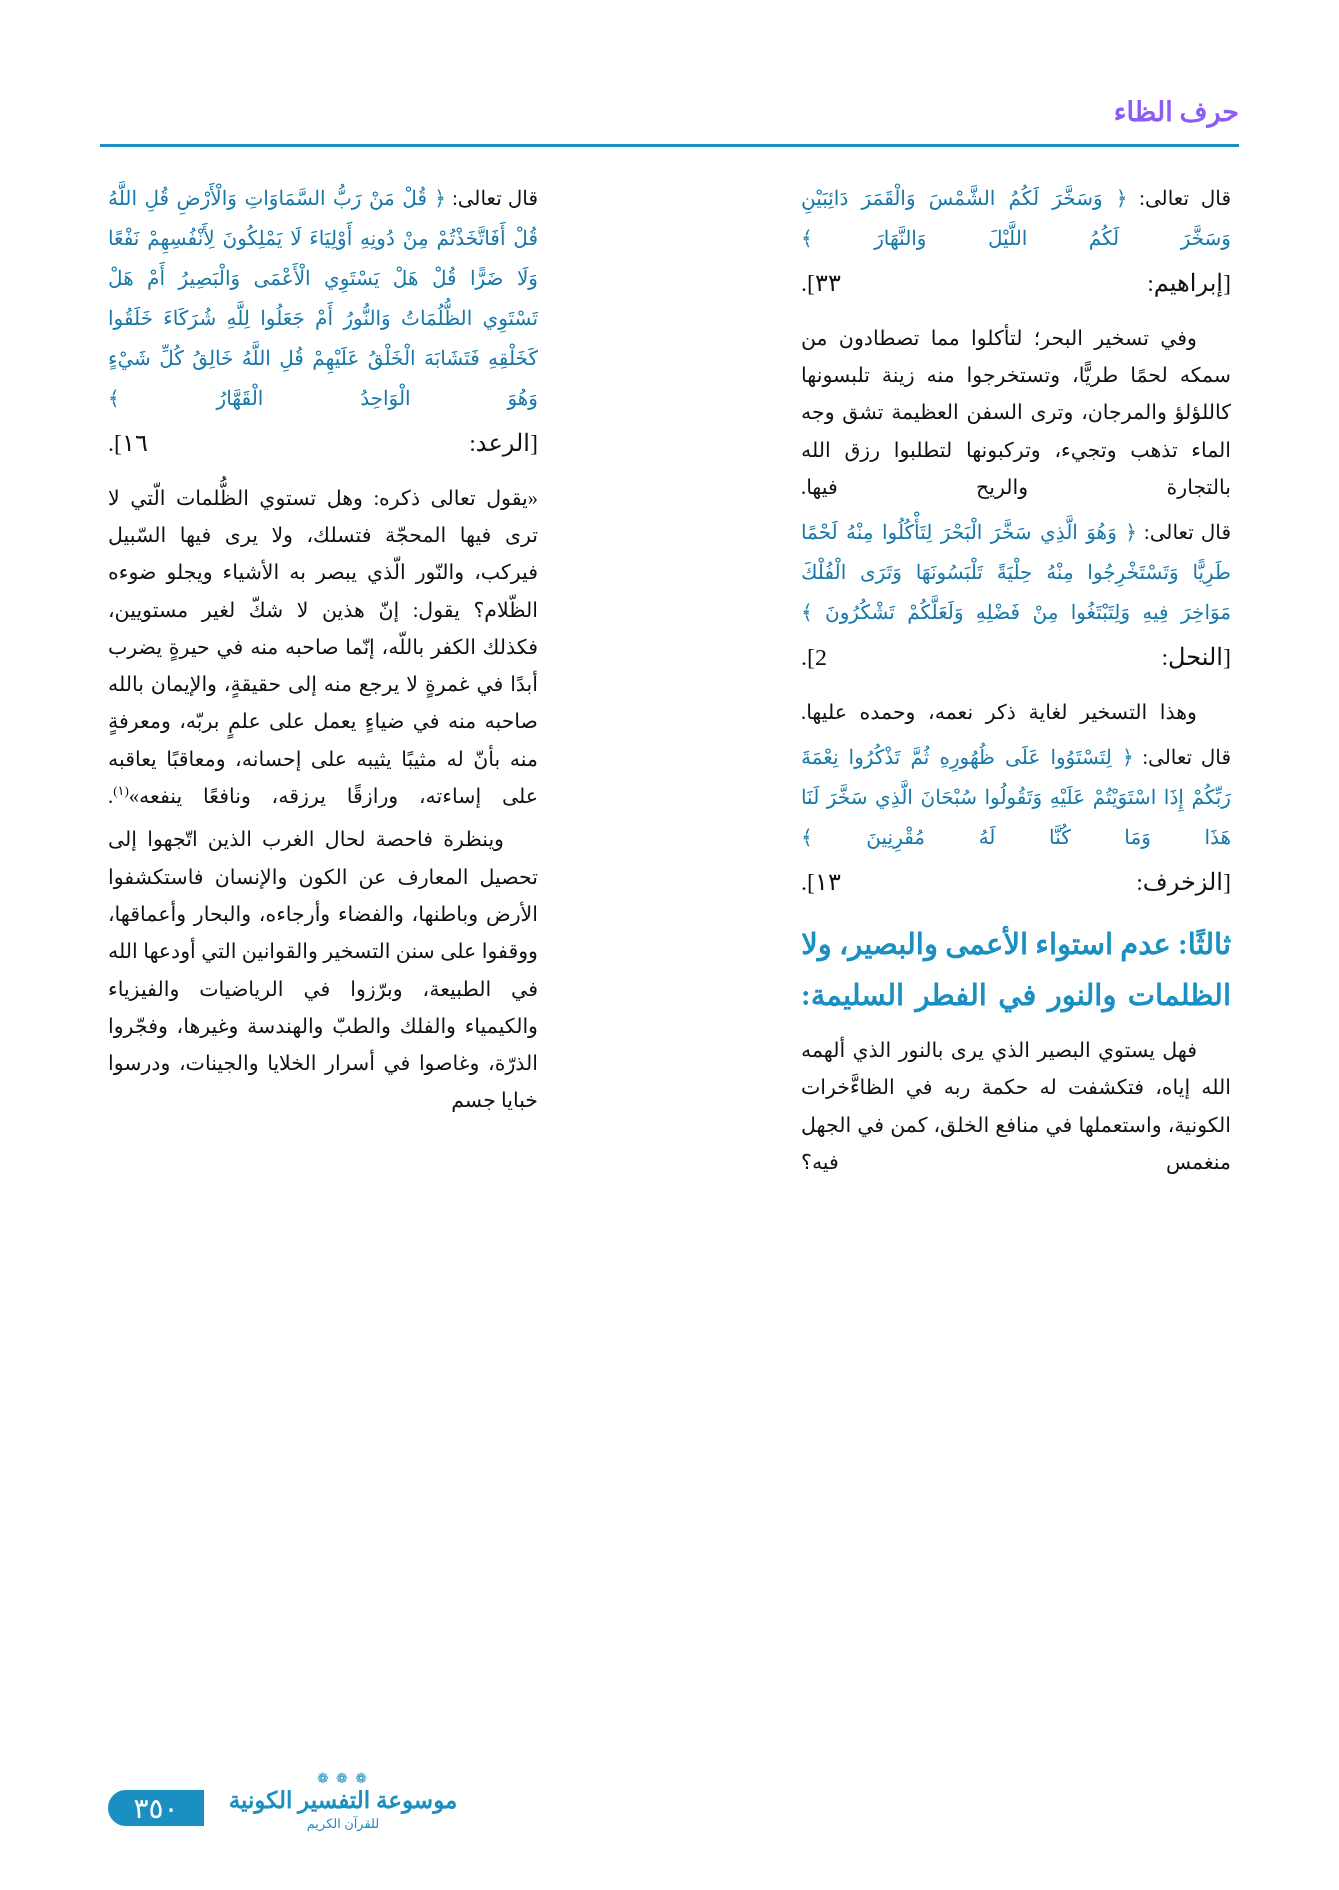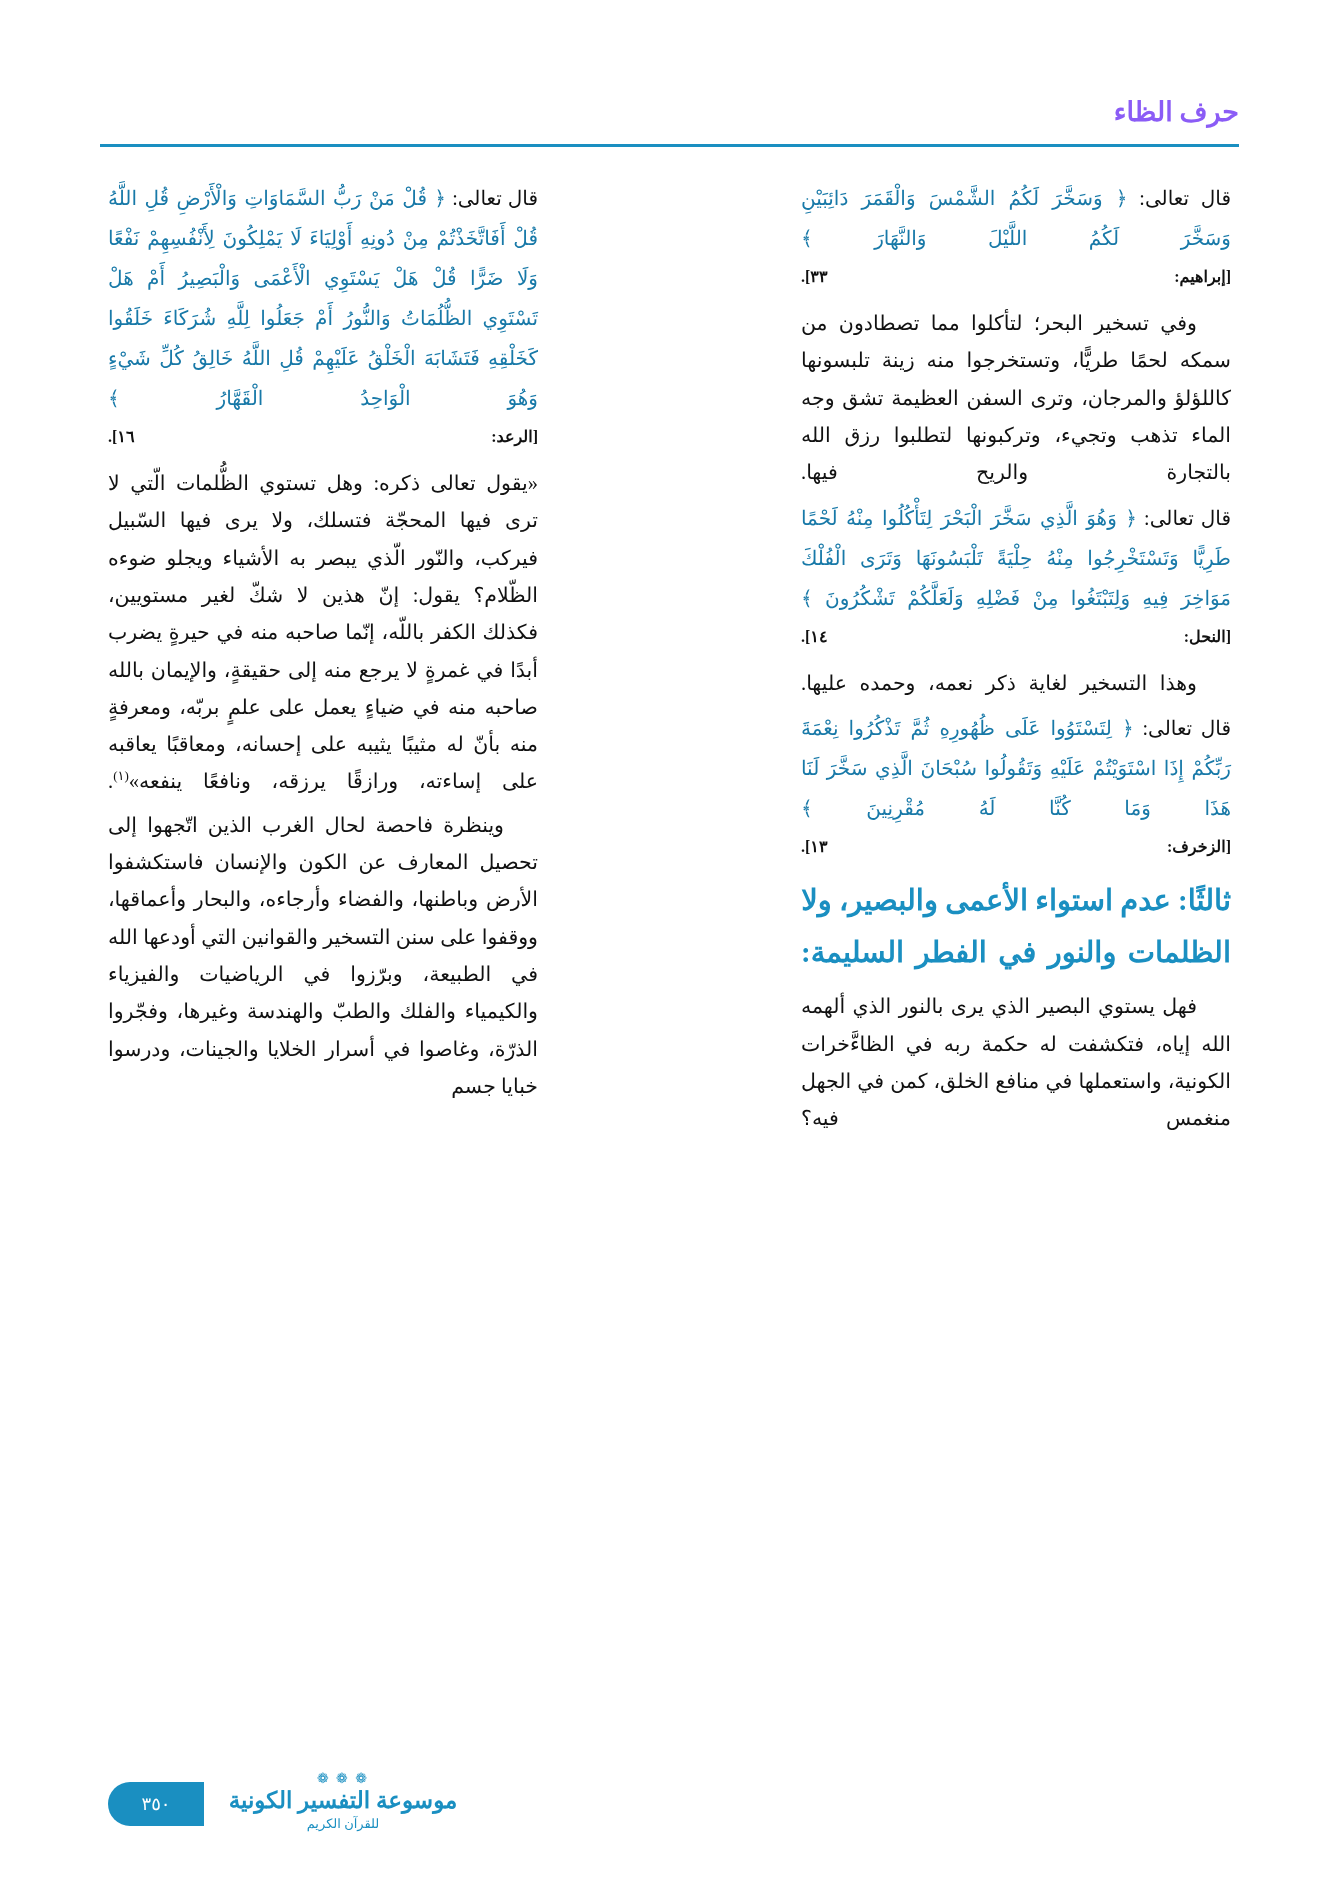--- a/index.html
+++ b/index.html
@@ -84,24 +84,23 @@
     direction: rtl;
     margin: 0 0 4px 0;
     font-family: "DejaVu Serif", "Liberation Serif", serif;
   }
   .quran-lead {
     color: #111111;
     font-family: "Liberation Serif", serif;
   }
   .ref-line {
     margin: 0 0 14px 0;
-    font-size: 16px;
+    font-size: 24px;
     direction: rtl;
     text-align: right;
-    font-weight: bold;
   }
   .ref-line.left-ref { text-align: left; }
 
   .subhead {
     color: #1a8fc1;
     font-size: 29px;
     font-weight: bold;
     line-height: 1.78;
     direction: rtl;
     text-align: right;
@@ -140,25 +139,25 @@
     bottom: 58px;
     right: 108px;
     left: 108px;
     height: 90px;
   }
   .page-number-box {
     position: absolute;
     left: 0;
     bottom: 6px;
     width: 96px;
-    height: 44px;
+    height: 36px;
     background: #1a8fc1;
     border-radius: 26px 0 0 26px;
     color: #ffffff;
-    font-size: 18px;
+    font-size: 28px;
     display: flex;
     align-items: center;
     justify-content: center;
     direction: rtl;
   }
   .logo {
     position: absolute;
     left: 120px;
     bottom: 0;
     width: 230px;
@@ -198,21 +197,21 @@
       <p class="quran">
         <span class="quran-lead">قال تعالى: </span><span>﴿ وَسَخَّرَ لَكُمُ الشَّمْسَ وَالْقَمَرَ دَائِبَيْنِ وَسَخَّرَ لَكُمُ اللَّيْلَ وَالنَّهَارَ ﴾</span>
       </p>
       <p class="ref-line">[إبراهيم: ٣٣].</p>
 
       <p class="indent">وفي تسخير البحر؛ لتأكلوا مما تصطادون من سمكه لحمًا طريًّا، وتستخرجوا منه زينة تلبسونها كاللؤلؤ والمرجان، وترى السفن العظيمة تشق وجه الماء تذهب وتجيء، وتركبونها لتطلبوا رزق الله بالتجارة والريح فيها.</p>
 
       <p class="quran">
         <span class="quran-lead">قال تعالى: </span><span>﴿ وَهُوَ الَّذِي سَخَّرَ الْبَحْرَ لِتَأْكُلُوا مِنْهُ لَحْمًا طَرِيًّا وَتَسْتَخْرِجُوا مِنْهُ حِلْيَةً تَلْبَسُونَهَا وَتَرَى الْفُلْكَ مَوَاخِرَ فِيهِ وَلِتَبْتَغُوا مِنْ فَضْلِهِ وَلَعَلَّكُمْ تَشْكُرُونَ ﴾</span>
       </p>
-      <p class="ref-line">[النحل: ١٤].</p>
+      <p class="ref-line">[النحل: 2].</p>
 
       <p class="indent">وهذا التسخير لغاية ذكر نعمه، وحمده عليها.</p>
 
       <p class="quran">
         <span class="quran-lead">قال تعالى: </span><span>﴿ لِتَسْتَوُوا عَلَى ظُهُورِهِ ثُمَّ تَذْكُرُوا نِعْمَةَ رَبِّكُمْ إِذَا اسْتَوَيْتُمْ عَلَيْهِ وَتَقُولُوا سُبْحَانَ الَّذِي سَخَّرَ لَنَا هَذَا وَمَا كُنَّا لَهُ مُقْرِنِينَ ﴾</span>
       </p>
       <p class="ref-line">[الزخرف: ١٣].</p>
 
       <p class="subhead">ثالثًا: عدم استواء الأعمى والبصير، ولا الظلمات والنور في الفطر السليمة:</p>
 

